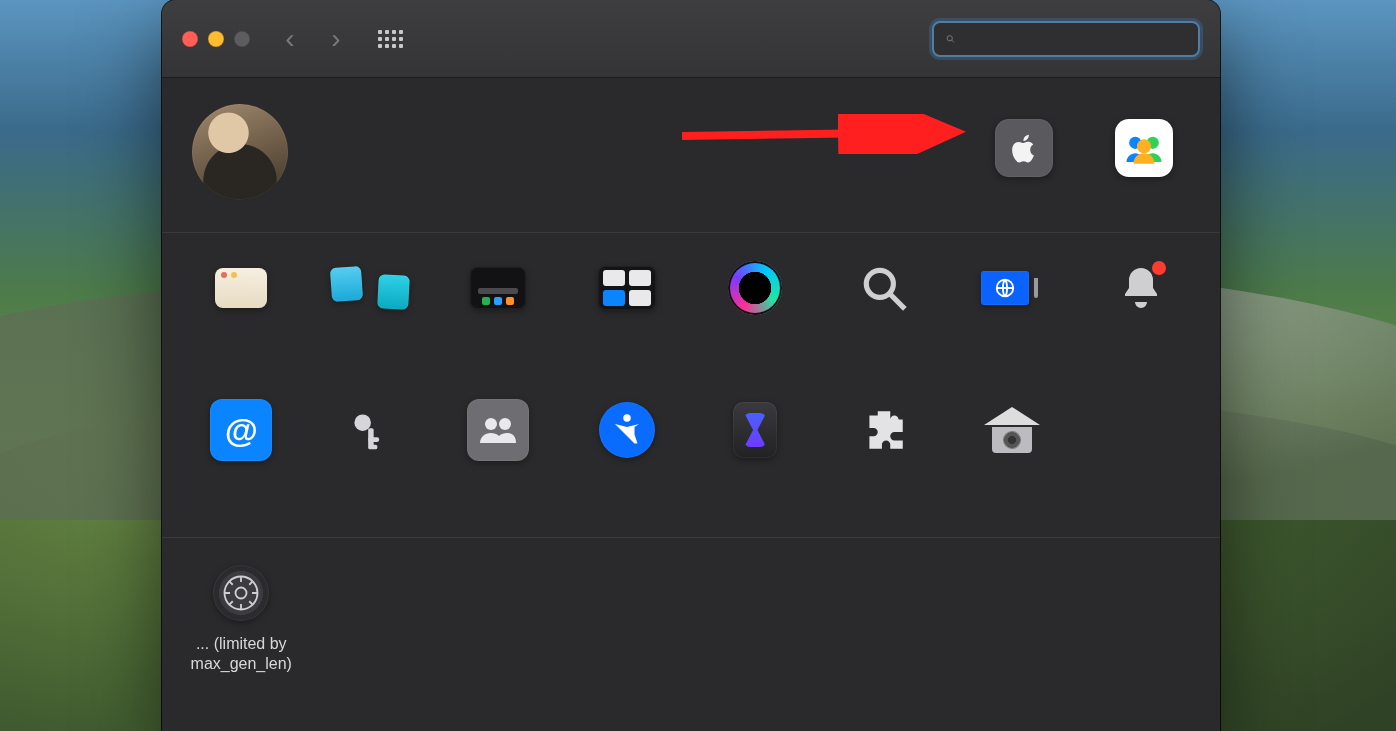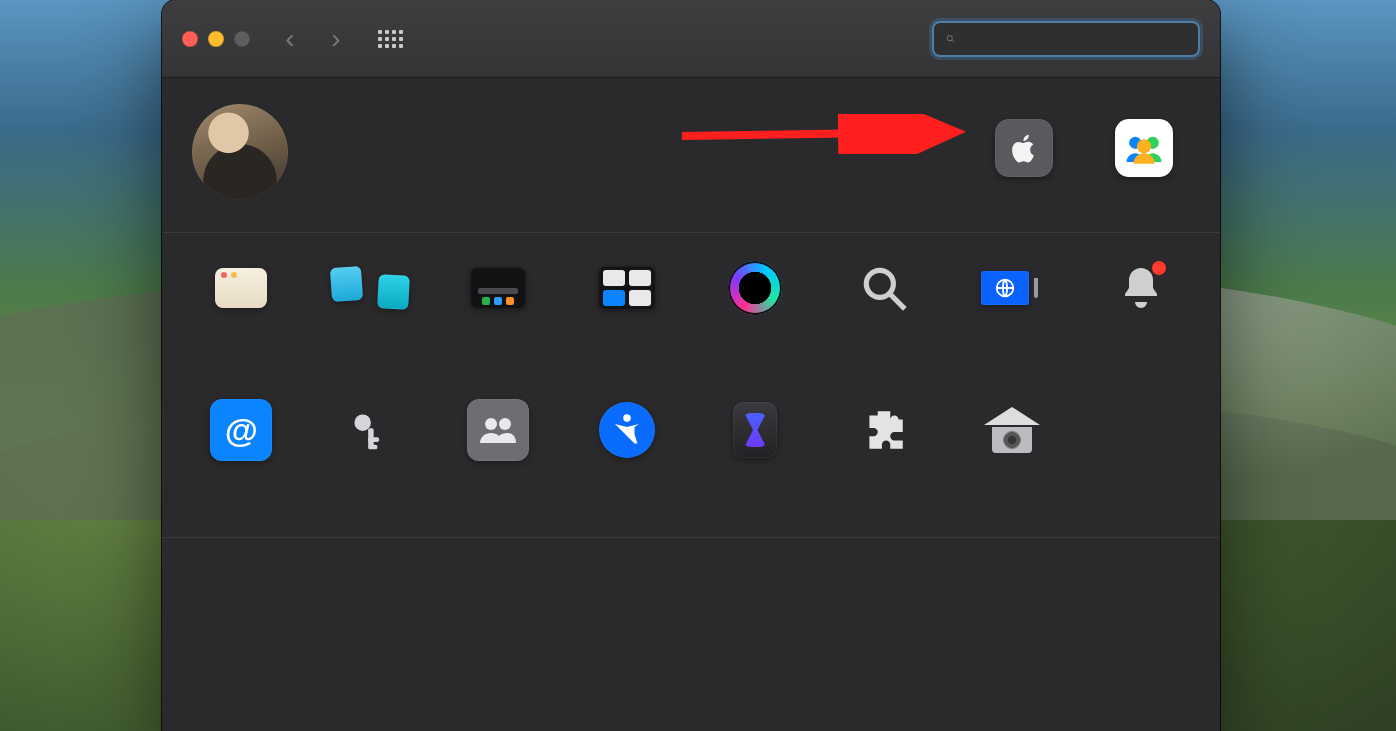--- a/index.html
+++ b/index.html
@@ -385,12 +385,27 @@
         </div>
         <div class="lbl"></div>
       </div>
       <div class="pref" style="visibility:hidden">
           <div class="ic"></div>
           <div class="lbl"></div>
         </div>
     </div>
   </div>
 
+  <div class="section" style="border-bottom:0">
+    <div class="row">
+      <div class="pref">
+        <div class="ic">
+          <div class="ic-soft shadow">
+              <svg viewBox="0 0 48 48">
+                <circle cx="24" cy="24" r="18"></circle>
+                <path d="M24 6v6M24 36v6M6 24h6M36 24h6M11 11l4 4M33 33l4 4M37 11l-4 4M15 33l-4 4"></path>
+                <circle cx="24" cy="24" r="6"></circle>
+              </svg>
+            </div>
+        </div>
+... (limited by max_gen_len)</div>
+      </div>
+    </div>
   </div>
 </body></html>

